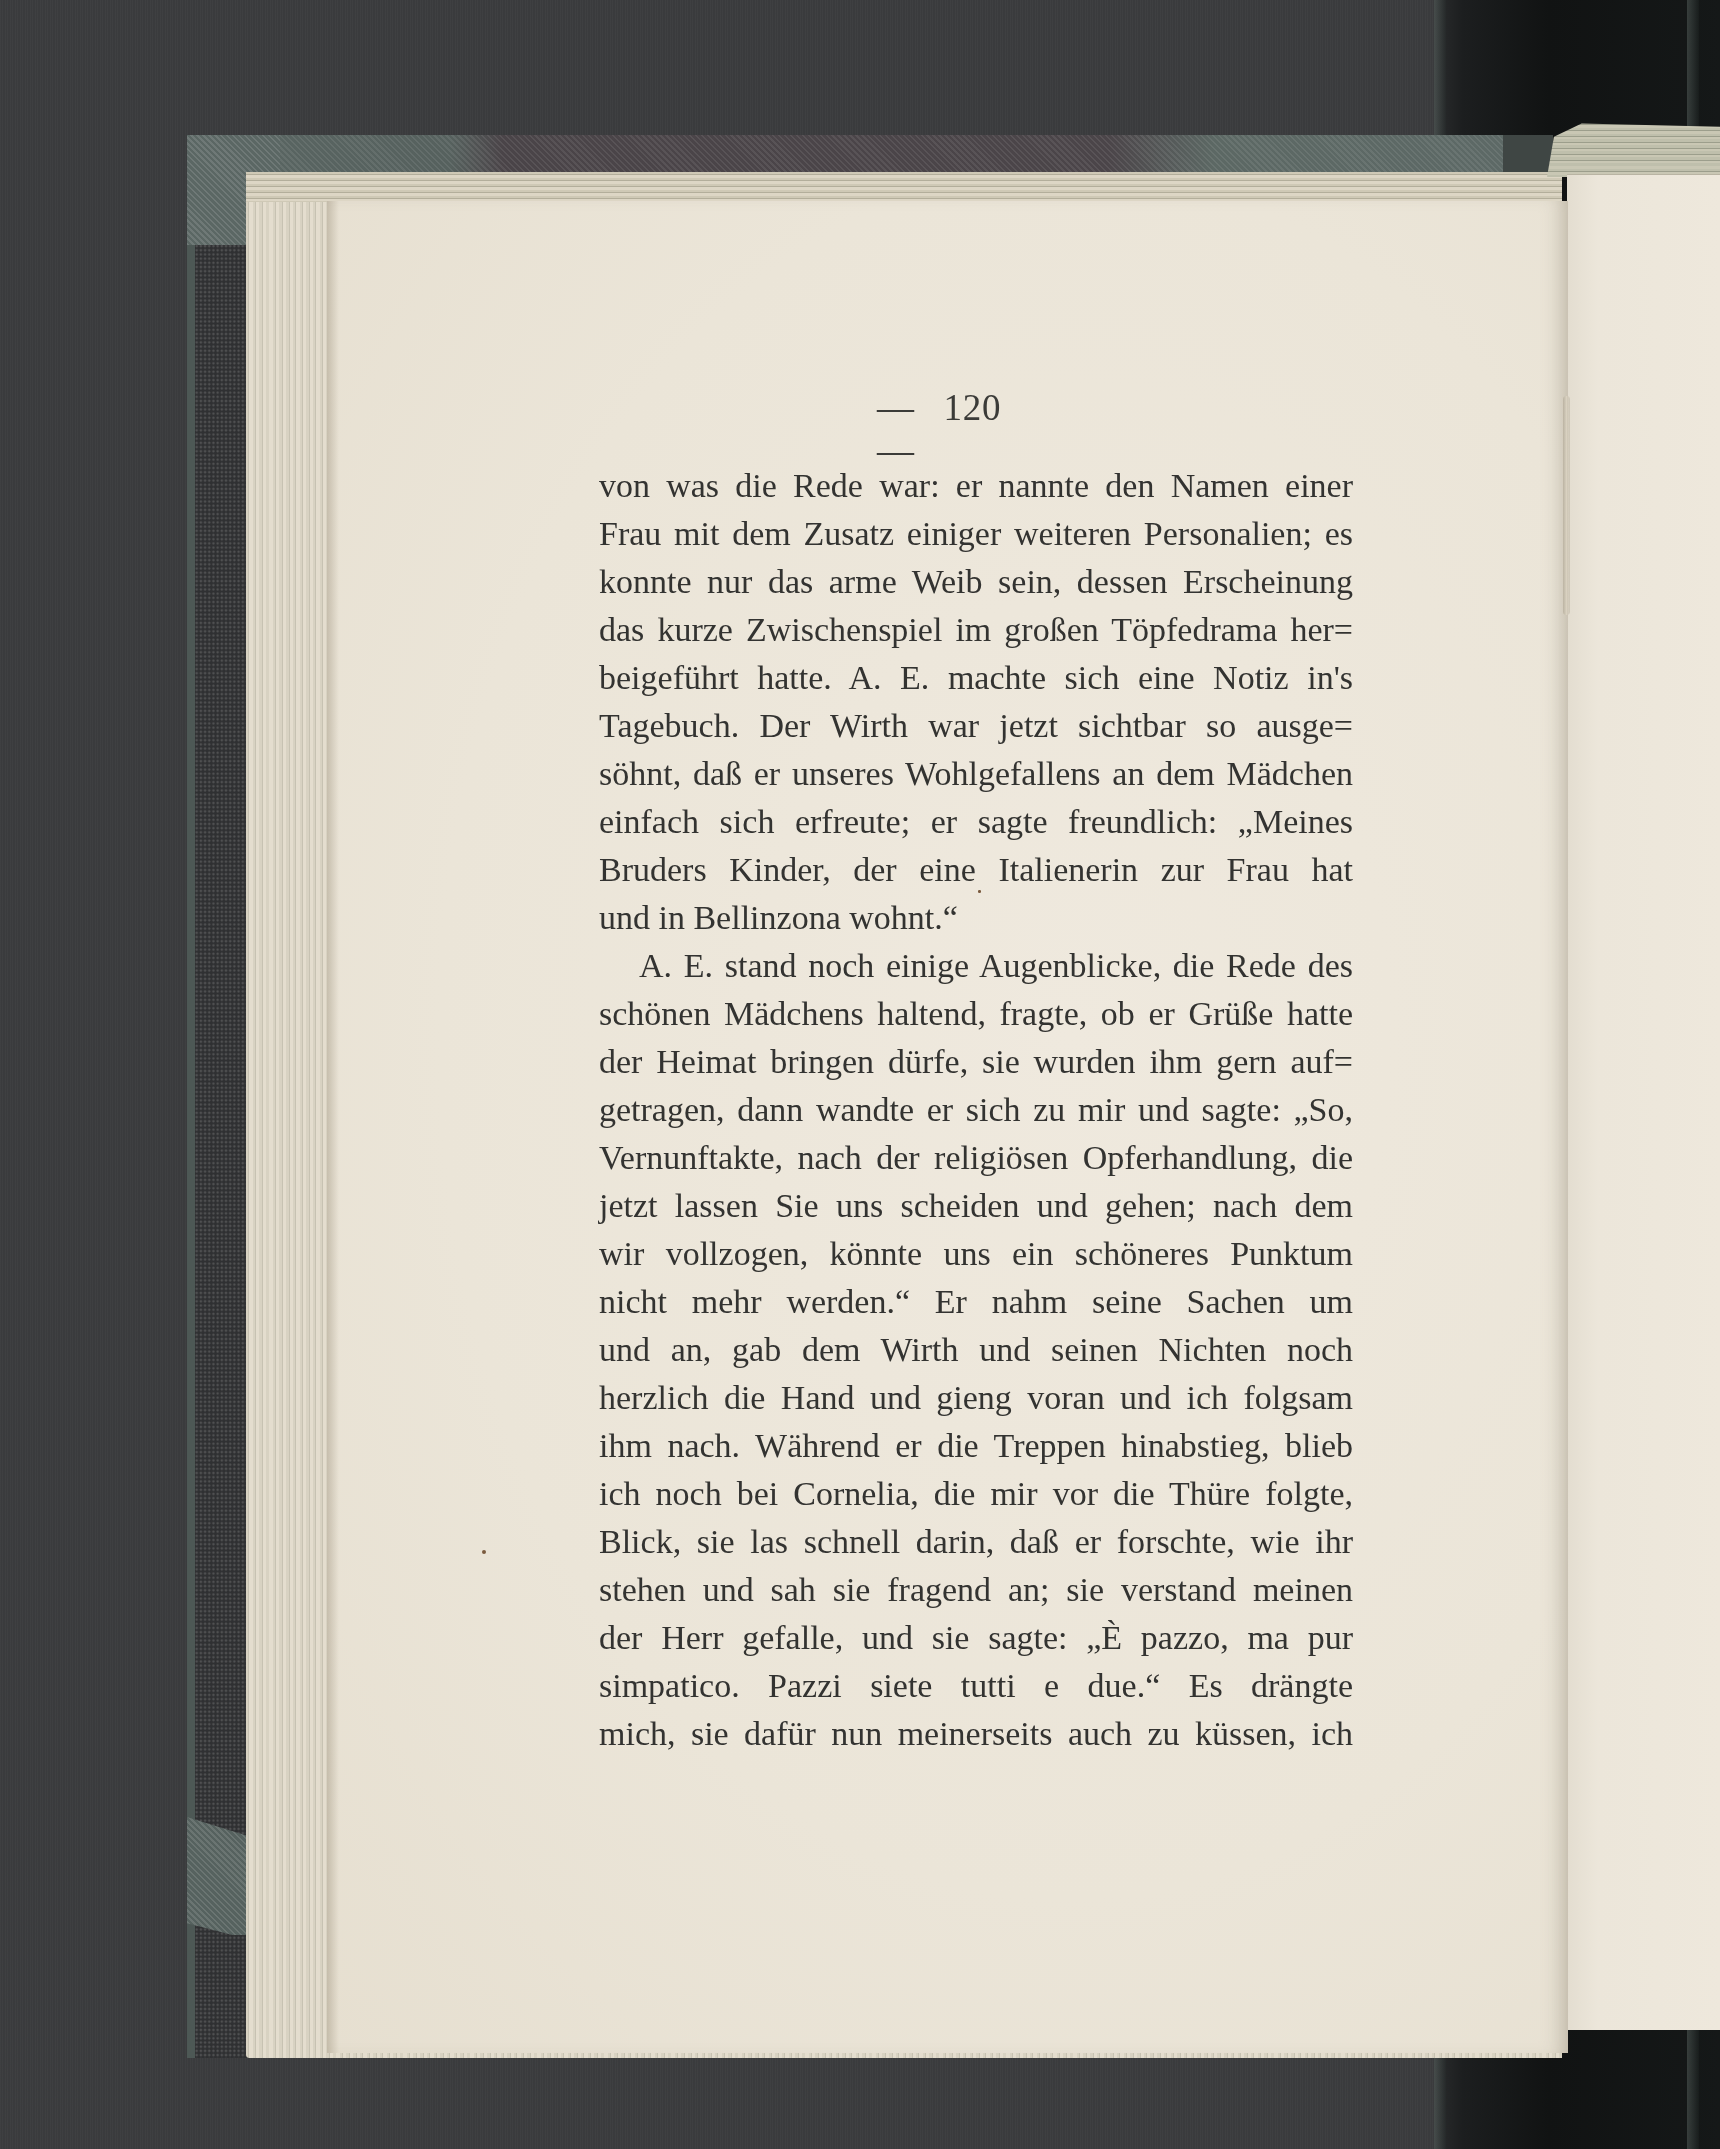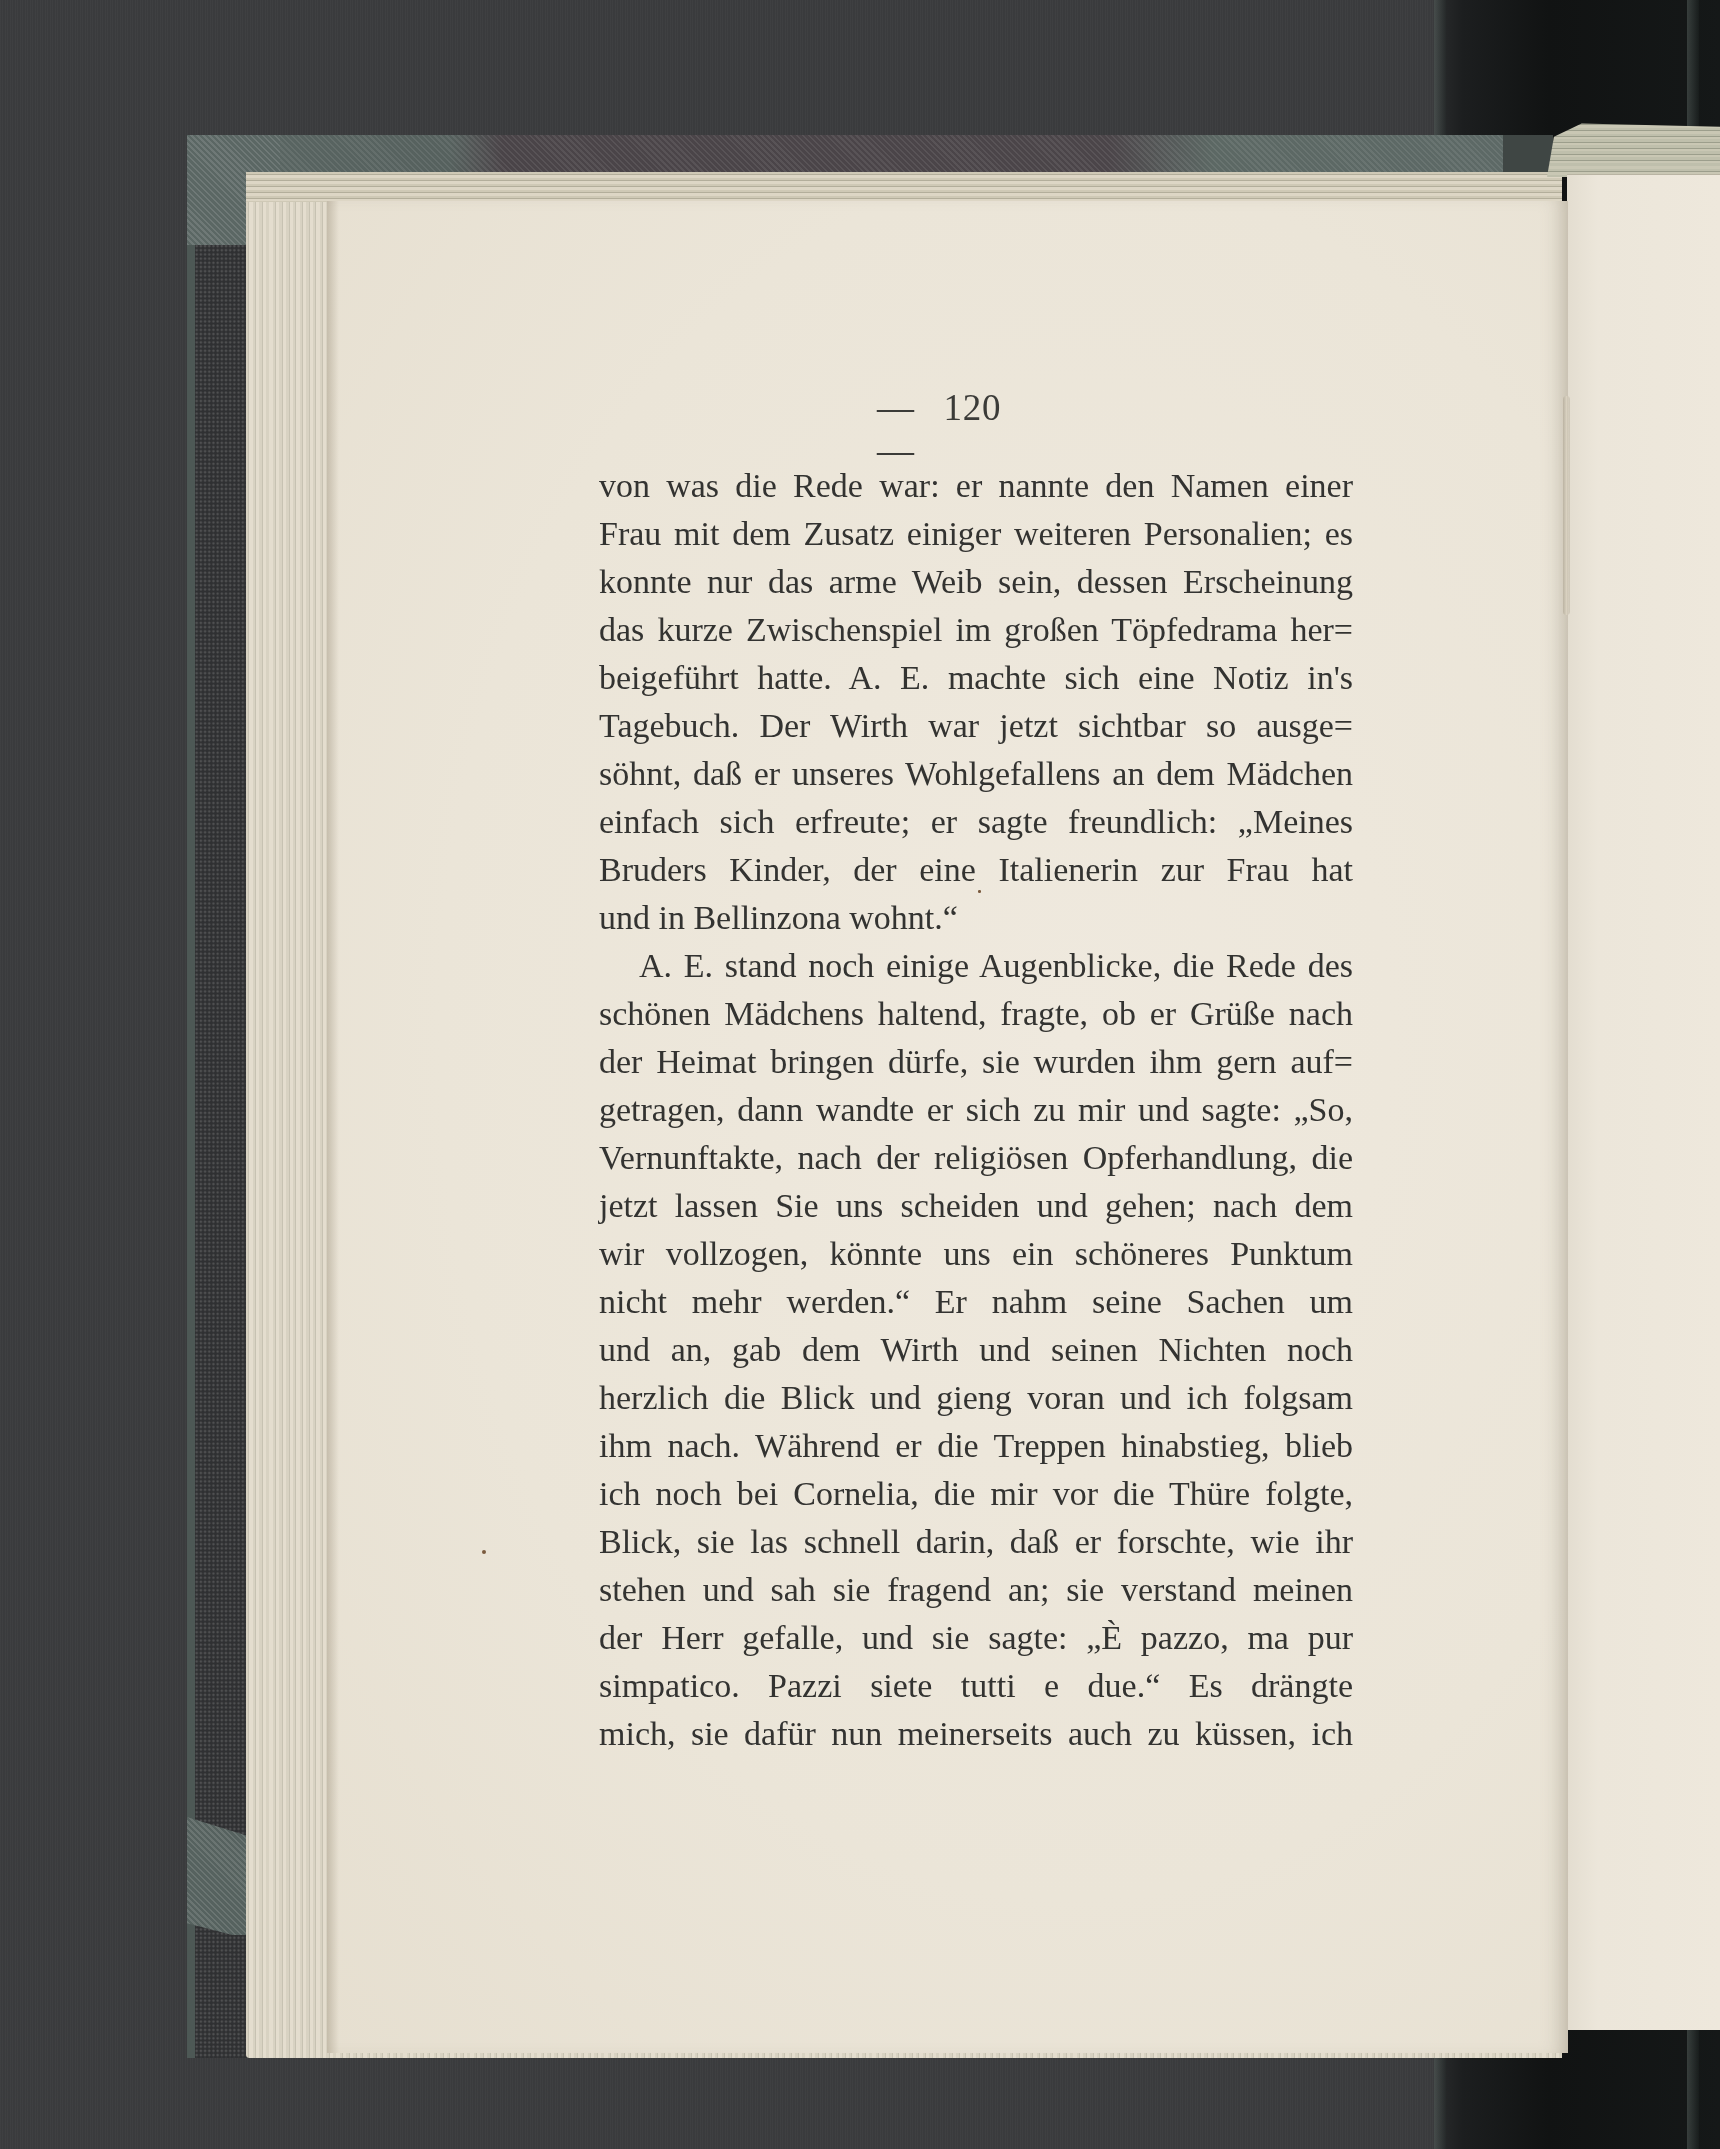--- a/index.html
+++ b/index.html
@@ -141,29 +141,29 @@
   <span class="line">Frau mit dem Zusatz einiger weiteren Personalien; es</span>
   <span class="line">konnte nur das arme Weib sein, dessen Erscheinung</span>
   <span class="line">das kurze Zwischenspiel im großen Töpfedrama her=</span>
   <span class="line">beigeführt hatte. A. E. machte sich eine Notiz in's</span>
   <span class="line">Tagebuch. Der Wirth war jetzt sichtbar so ausge=</span>
   <span class="line">söhnt, daß er unseres Wohlgefallens an dem Mädchen</span>
   <span class="line">einfach sich erfreute; er sagte freundlich: „Meines</span>
   <span class="line">Bruders Kinder, der eine Italienerin zur Frau hat</span>
   <span class="line last">und in Bellinzona wohnt.“</span>
   <span class="line indent">A. E. stand noch einige Augenblicke, die Rede des</span>
-  <span class="line">schönen Mädchens haltend, fragte, ob er Grüße nach</span>
+  <span class="line">schönen Mädchens haltend, fragte, ob er Grüße hatte</span>
   <span class="line">der Heimat bringen dürfe, sie wurden ihm gern auf=</span>
   <span class="line">getragen, dann wandte er sich zu mir und sagte: „So,</span>
   <span class="line">Vernunftakte, nach der religiösen Opferhandlung, die</span>
   <span class="line">jetzt lassen Sie uns scheiden und gehen; nach dem</span>
   <span class="line">wir vollzogen, könnte uns ein schöneres Punktum</span>
   <span class="line">nicht mehr werden.“ Er nahm seine Sachen um</span>
   <span class="line">und an, gab dem Wirth und seinen Nichten noch</span>
-  <span class="line">herzlich die Blick und gieng voran und ich folgsam</span>
+  <span class="line">herzlich die Hand und gieng voran und ich folgsam</span>
   <span class="line">ihm nach. Während er die Treppen hinabstieg, blieb</span>
   <span class="line">ich noch bei Cornelia, die mir vor die Thüre folgte,</span>
   <span class="line">Blick, sie las schnell darin, daß er forschte, wie ihr</span>
   <span class="line">stehen und sah sie fragend an; sie verstand meinen</span>
   <span class="line">der Herr gefalle, und sie sagte: „È pazzo, ma pur</span>
   <span class="line">simpatico. Pazzi siete tutti e due.“ Es drängte</span>
   <span class="line">mich, sie dafür nun meinerseits auch zu küssen, ich</span>
 </div>
 
 <div class="speck" style="left:482px; top:1550px;"></div>

